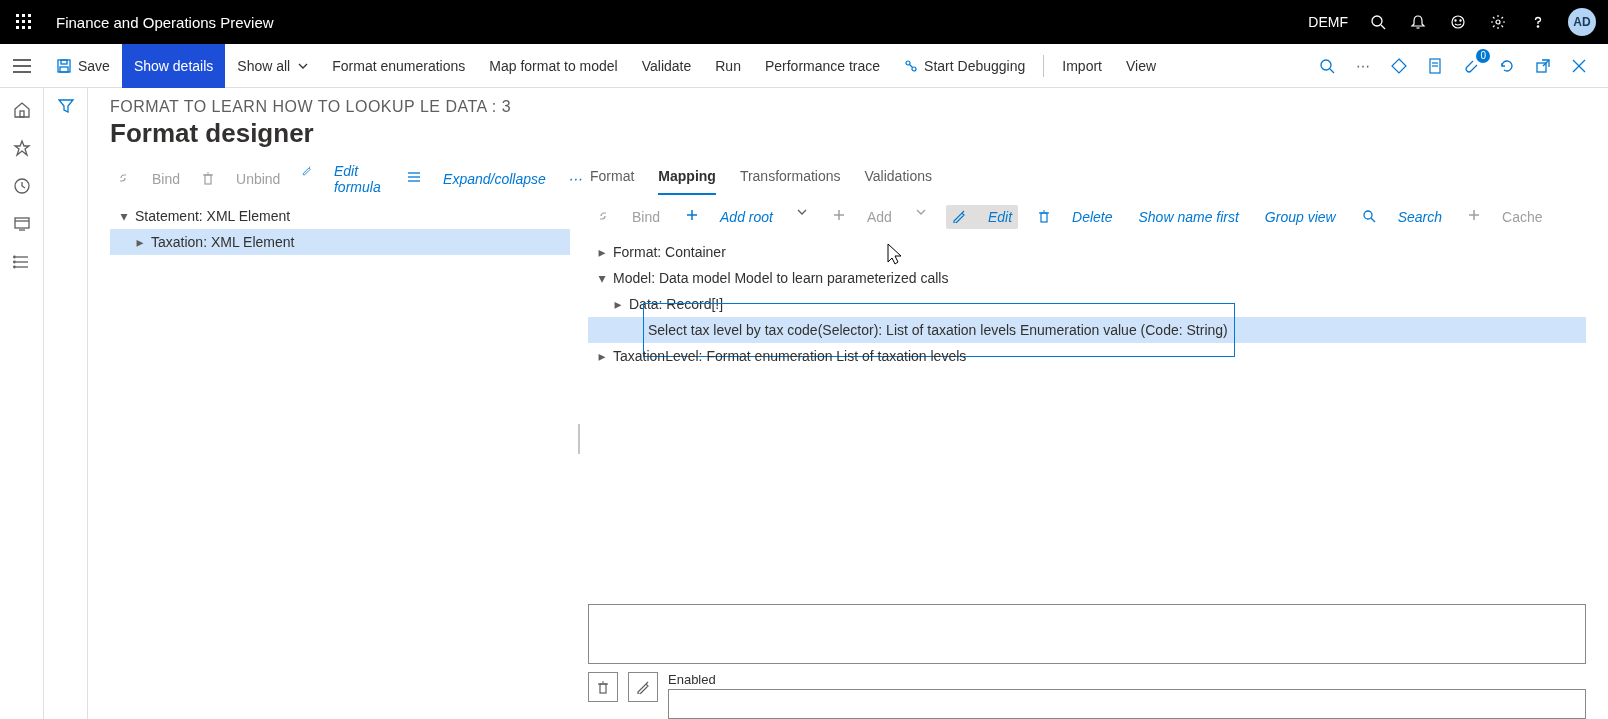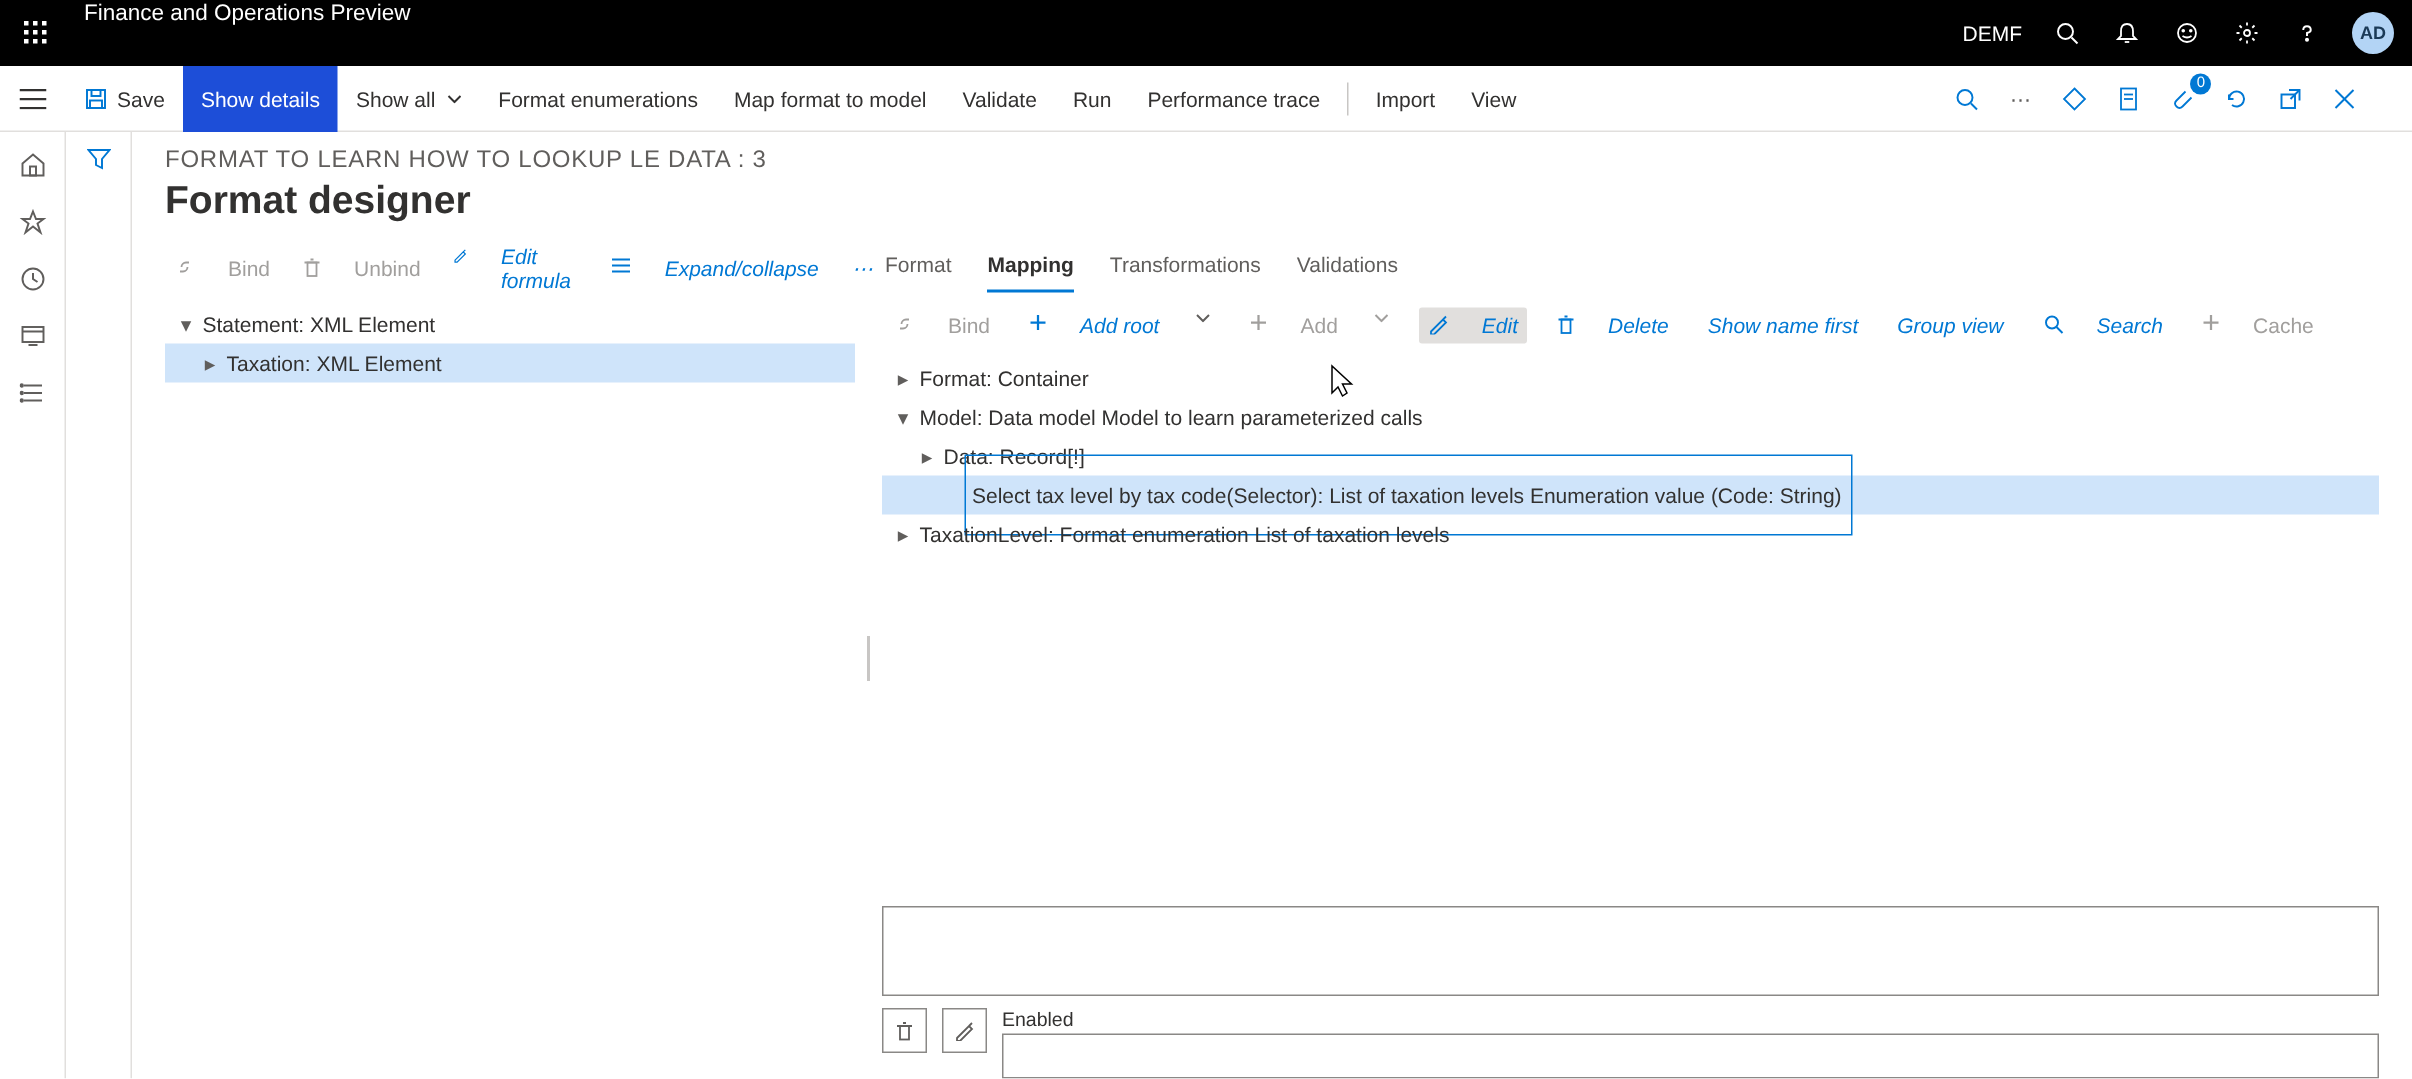--- a/index.html
+++ b/index.html
@@ -1,29 +1,29 @@
 <!DOCTYPE html>
 <html><head>
 <meta charset="utf-8">
 <style>
   * { box-sizing: border-box; margin: 0; padding: 0; }
   html, body { width: 1608px; height: 719px; font-family: "Segoe UI", Arial, sans-serif; font-size: 14px; color: #323130; background:#fff; overflow:hidden;}
   svg { display:block; }
 
   
-  .topbar { height:44px; background:#000; color:#fff; display:flex; }
+  .topbar { height:44px; background:#000; color:#fff; display:flex; align-items:center; }
   .topbar .waffle { width:48px; height:44px; display:flex; align-items:center; justify-content:center; cursor:pointer;}
   .topbar .title { font-size:15px; margin-left:8px; }
   .topbar .spacer { flex:1; }
   .topbar .right { display:flex; align-items:center; gap:20px; padding-right:12px;}
   .topbar .right .icon { width:20px; height:20px; display:flex; align-items:center; justify-content:center; cursor:pointer;}
   .avatar { width:28px; height:28px; border-radius:50%; background:#b3d4f5; color:#1b3a57; display:flex; align-items:center; justify-content:center; font-size:12px; font-weight:600; cursor:pointer;}
 
   
-  .cmdbar { height:44px; border-bottom:1px solid #e1dfdd; display:flex; align-items:center; padding:0 24px 0 0;}
+  .cmdbar { height:44px; border-bottom:1px solid #e1dfdd; display:flex; align-items:center; padding:0 8px 0 0;}
   .cmdbar .ham { width:44px; height:44px; display:flex; align-items:center; justify-content:center; cursor:pointer;}
   .cmdbtn { display:flex; align-items:center; gap:6px; padding:0 12px; height:44px; cursor:pointer; white-space:nowrap;}
   .cmdbtn.primary { background:#1d4ed8; color:#fff; }
   .cmdbtn .chev { margin-left:2px;}
   .cmd-icon { color:#0078d4;}
   .cmdbar .spacer { flex:1;}
   .cmdbar .right-icons { display:flex; align-items:center; gap:14px; padding-right:10px;}
   .cmdbar .right-icons .ic { cursor:pointer; color:#0078d4; display:flex; align-items:center; justify-content:center; width:22px; height:22px;}
   .badge-wrap { position:relative; }
   .badge { position:absolute; top:-6px; right:-8px; background:#0078d4; color:#fff; border-radius:8px; font-size:10px; padding:0 4px; line-height:14px;}
@@ -178,20 +178,30 @@
     </div>
   <div class="cmdbtn">
       <span>Validate</span>
     </div>
   <div class="cmdbtn">
       <span>Run</span>
     </div>
   <div class="cmdbtn">
       <span>Performance trace</span>
     </div>
+  <div class="cmdbtn">
+    <span class="cmd-icon">
+      <svg width="14" height="14" viewBox="0 0 14 14" stroke="#0078d4" fill="none" stroke-width="1.2">
+          <circle cx="4" cy="4" r="2"></circle>
+          <circle cx="10" cy="10" r="2"></circle>
+          <line x1="5.5" y1="5.5" x2="8.5" y2="8.5"></line>
+        </svg>
+    </span>
+    <span>Start Debugging</span>
+  </div>
   <div style="width:1px;height:22px;background:#c8c6c4;margin:0 6px;"></div>
   <div class="cmdbtn">
       <span>Import</span>
     </div>
   <div class="cmdbtn">
       <span>View</span>
     </div>
   <div class="spacer"></div>
   <div class="right-icons">
     <div class="ic">

